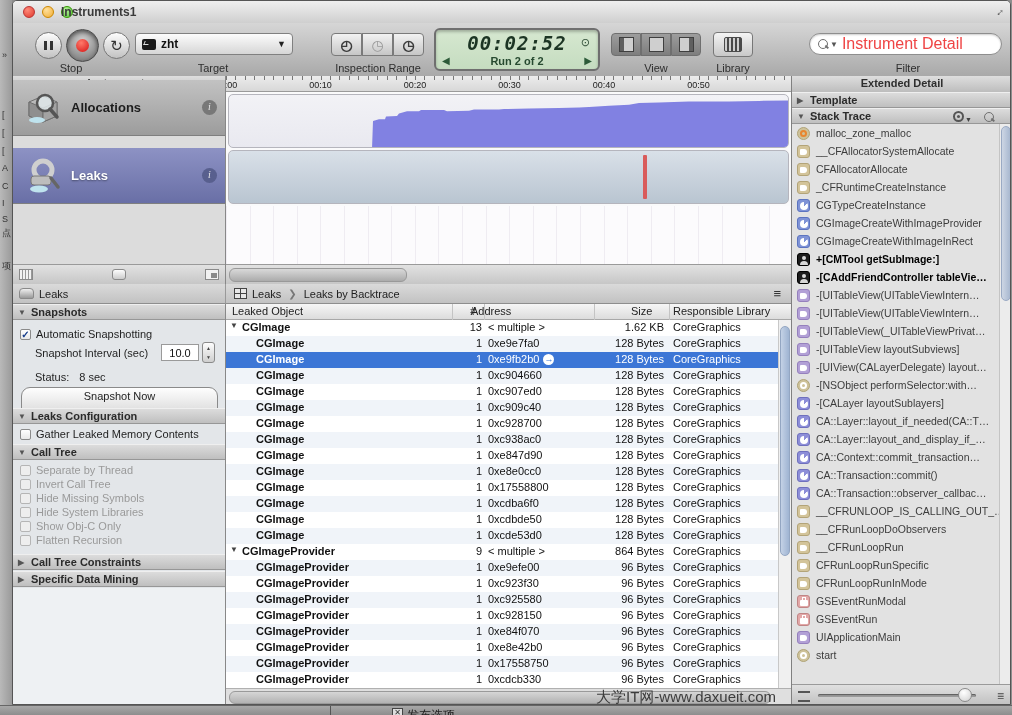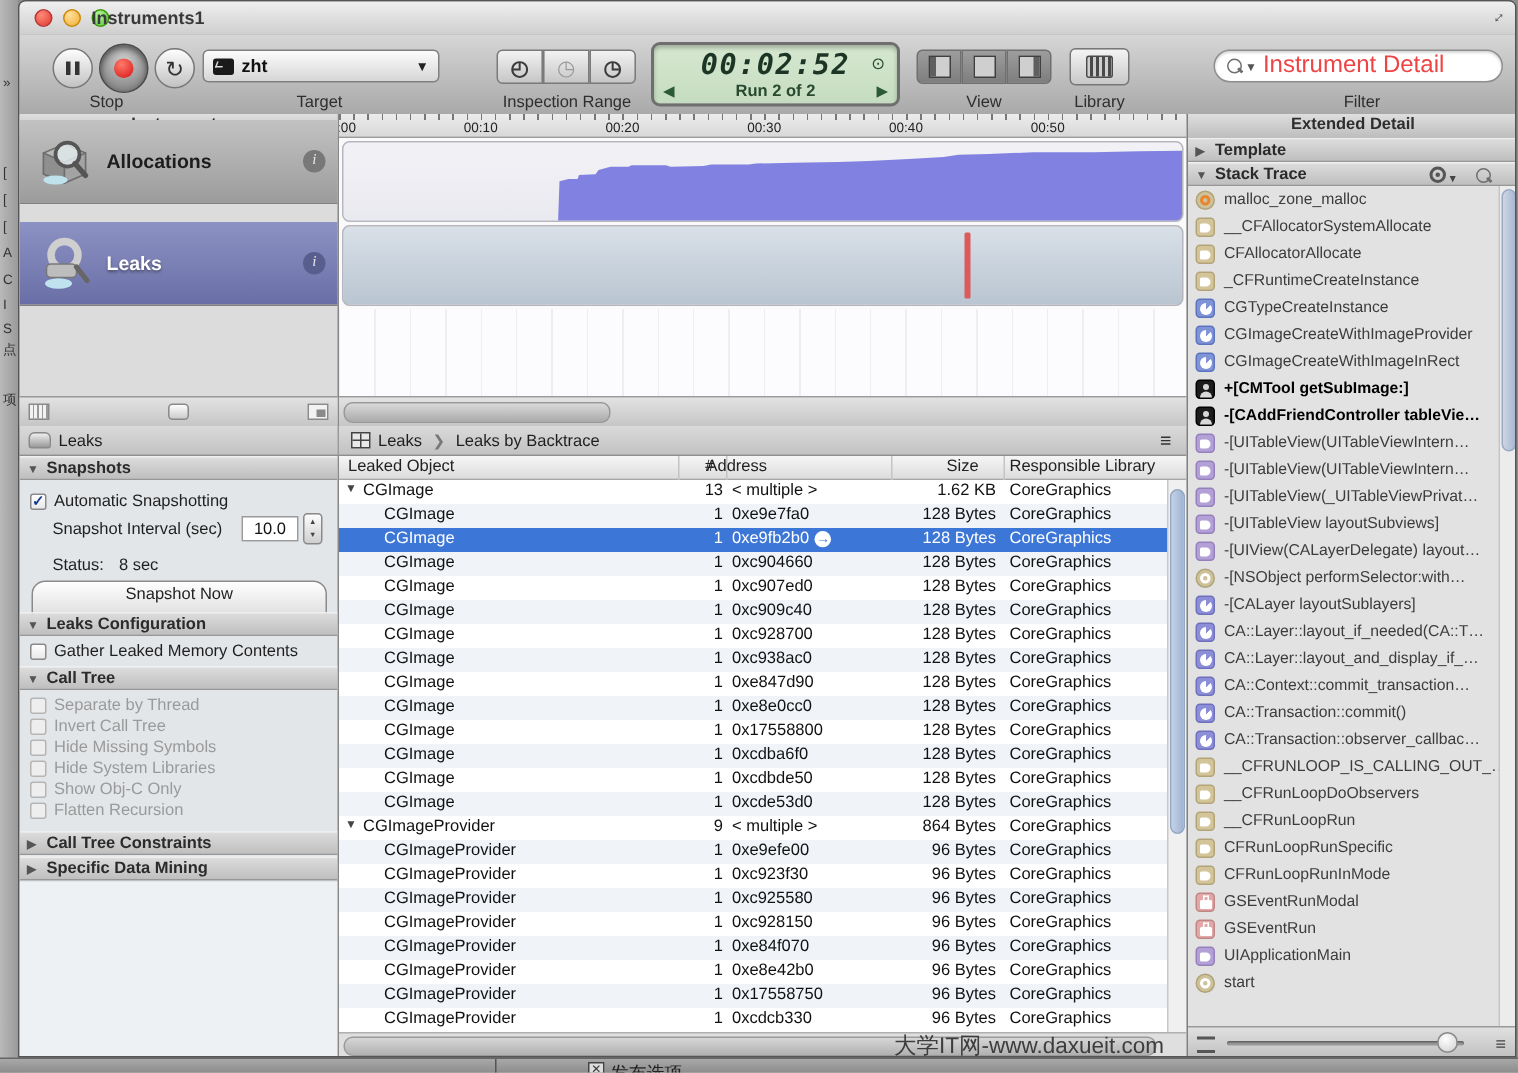--- a/index.html
+++ b/index.html
@@ -153,21 +153,21 @@
   #dtable{left:213px;top:303px;width:565px;height:400px;background:#fff;overflow:hidden;}
   #thead{left:0;top:0;width:100%;height:16px;background:linear-gradient(#f6f6f6,#dcdcdc);
          border-bottom:1px solid #a8a8a8;box-sizing:border-box;font-size:11px;color:#222;}
   #thead span{position:absolute;top:1px;}
   #thead .d{position:absolute;top:0;width:1px;height:16px;background:#c4c4c4;}
   #tbody{left:0;top:16px;width:552px;height:368px;}
   .trow{position:relative;width:100%;height:16px;font-size:11px;color:#111;background:#fff;}
   .trow.alt{background:#f0f4f9;}
   .trow.sel{background:#3c76d6;color:#fff;}
   .trow span{position:absolute;top:1px;white-space:nowrap;overflow:hidden;}
-  .c-name{left:30px;width:200px;}
+  .c-name{left:30px;width:200px;font-weight:bold;}
   .trow.grp .c-name{left:16px;}
   .c-tri{left:4px;top:1px;font-size:8px;color:#444;}
   .c-num{left:228px;width:28px;text-align:right;}
   .c-addr{left:262px;width:122px;}
   .c-size{left:372px;width:66px;text-align:right;}
   .c-lib{left:447px;width:103px;}
   .go-arrow{display:inline-block;width:11px;height:11px;border-radius:50%;background:#fff;color:#3c76d6;
             font-size:9px;line-height:11px;text-align:center;vertical-align:-1px;margin-left:4px;font-weight:bold;}
   #tvscroll{left:552px;top:16px;width:13px;height:368px;background:#f0f0f0;border-left:1px solid #c8c8c8;box-sizing:border-box;}
   #tvscroll .thumb{position:absolute;left:1px;top:6px;width:10px;height:230px;border-radius:5px;

